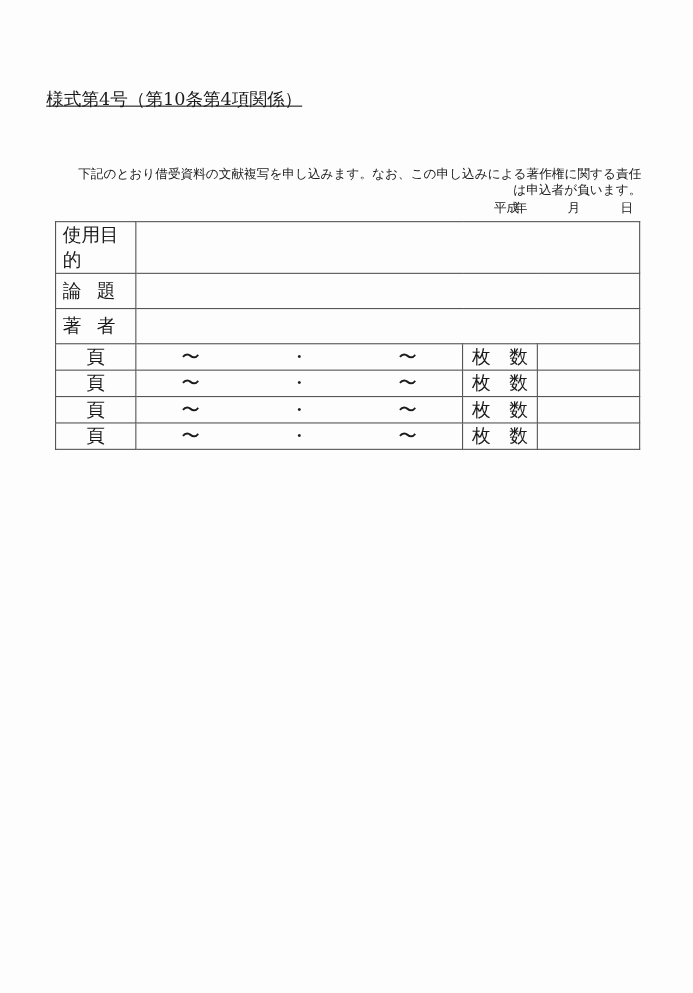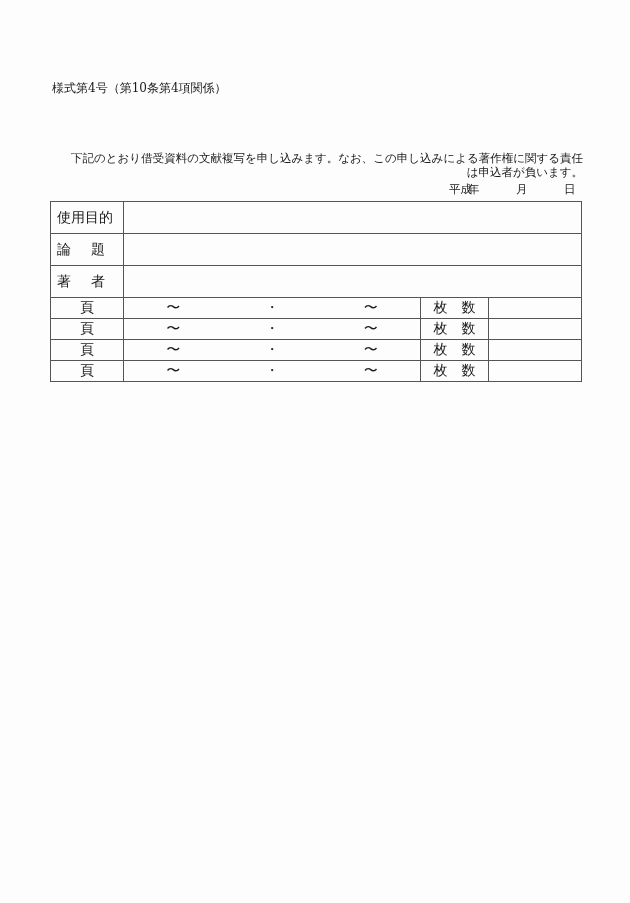--- a/index.html
+++ b/index.html
@@ -1,26 +1,26 @@
 <!DOCTYPE html>
 <html><head>
 <meta charset="utf-8">
 <style>
   html, body { margin: 0; padding: 0; }
   body {
     width: 630px; height: 903px; background: #fdfdfd; position: relative;
     font-family: "DejaVu Serif", "Liberation Serif", serif; color: #1a1a1a;
     overflow: hidden;
   }
-  .form-id { position: absolute; left: 52px; top: 80px; font-size: 12px; letter-spacing: 0px; }
+  .form-id { position: absolute; left: 42px; top: 80px; font-size: 16px; letter-spacing: 0px; text-decoration: underline; }
   .intro { position: absolute; left: 63px; top: 151px; width: 520px; font-size: 11.5px; line-height: 14px; text-align: right; }
   .date-row { position: absolute; top: 182px; font-size: 11.5px; }
   table.form {
     position: absolute; left: 50px; top: 201px; width: 531px;
-    border-collapse: collapse; table-layout: fixed; font-size: 14px;
+    border-collapse: collapse; table-layout: fixed; font-size: 17px;
   }
   table.form td { border: 1px solid #555; padding: 0; height: 20px; }
   table.form tr.tall td { height: 31px; }
   .lbl { padding-left: 6px !important; }
   .center { text-align: center; }
   .spread { display: flex; justify-content: space-between; padding: 0 18px 0 6px; }
   .range { display: flex; justify-content: space-around; }
   .range span { width: 33%; text-align: center; }
 </style>
 </head>

